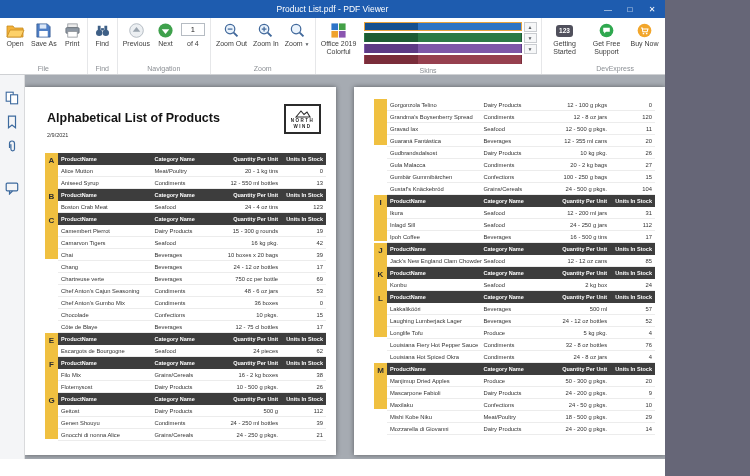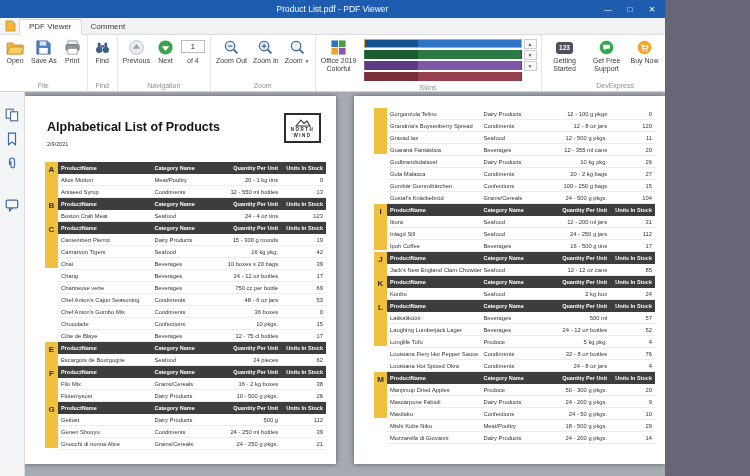--- a/index.html
+++ b/index.html
@@ -47,21 +47,21 @@
   .ic-about{width:14px;height:14px;border-radius:50%;background:#2f78c8;color:#fff;
             font:italic bold 9px "Liberation Serif",serif;display:flex;align-items:center;justify-content:center;}
   .brand{margin-left:auto;display:flex;align-items:center;padding-right:10px;gap:3px;}
   .brand-text{font-size:12px;font-weight:bold;color:#3f4046;letter-spacing:-0.3px;}
   
   .body{display:flex;height:384px;background:#a6abb2;}
   .side{width:25px;background:#f4f5f7;border-right:1px solid #d9dadc;display:flex;
         flex-direction:column;align-items:center;padding-top:16px;flex:0 0 25px;}
   .side-btn{margin-bottom:10px;cursor:default;display:flex;}
   .side-btn.gap{margin-top:18px;}
-  .canvas{flex:1;display:flex;justify-content:center;gap:18px;padding-top:4px;overflow:hidden;}
+  .canvas{flex:1;display:flex;justify-content:center;gap:18px;padding-top:12px;overflow:hidden;}
   .page{width:316px;height:368px;background:#fff;box-shadow:0 0 5px rgba(0,0,0,.45);position:relative;}
   .doc-title{position:absolute;top:24px;left:22px;font-size:12.5px;font-weight:bold;color:#141414;}
   .doc-date{position:absolute;top:45px;left:22px;font-size:5.5px;color:#333;}
   .doc-logo{position:absolute;top:17px;right:15px;width:37px;height:30px;border:2px solid #2b2b2b;
             display:flex;flex-direction:column;align-items:center;justify-content:center;background:#fff;}
   .logo-text{font-size:4.5px;letter-spacing:1.5px;color:#222;line-height:1.25;font-weight:bold;}
   
   .page-table{position:absolute;left:20px;right:10px;}
   .p1 .page-table{top:66px;}
   .p2 .page-table{top:12px;}
@@ -83,29 +83,20 @@
 
   <div class="titlebar">
     <span>Product List.pdf - PDF Viewer</span>
     <div class="win-controls">
       <span class="win-btn">—</span>
       <span class="win-btn">□</span>
       <span class="win-btn">✕</span>
     </div>
   </div>
 
-  <div class="tabrow">
-    <span class="app-icon">
-      <svg width="11" height="12" viewBox="0 0 11 12">
-          <path d="M1 1h6l3 3v7H1z" fill="#f5b73d" stroke="#c78a1f" stroke-width="0.8"></path>
-        </svg>
-    </span>
-    <span class="tab sel">PDF Viewer</span>
-    <span class="tab">Comment</span>
-  </div>
 
   <div class="ribbon">
 
     <div class="rgroup">
       <div class="rg-content">
         <div class="rbtn">
           <span class="ricon">
             <svg width="20" height="18" viewBox="0 0 20 18">
                 <path d="M2 4h6l1.5 2H18v9H2z" fill="#f3b23a" stroke="#c78a1f" stroke-width="0.8"></path>
                 <path d="M2 15l3-7h14l-3 7z" fill="#fdd169" stroke="#c78a1f" stroke-width="0.8"></path>

